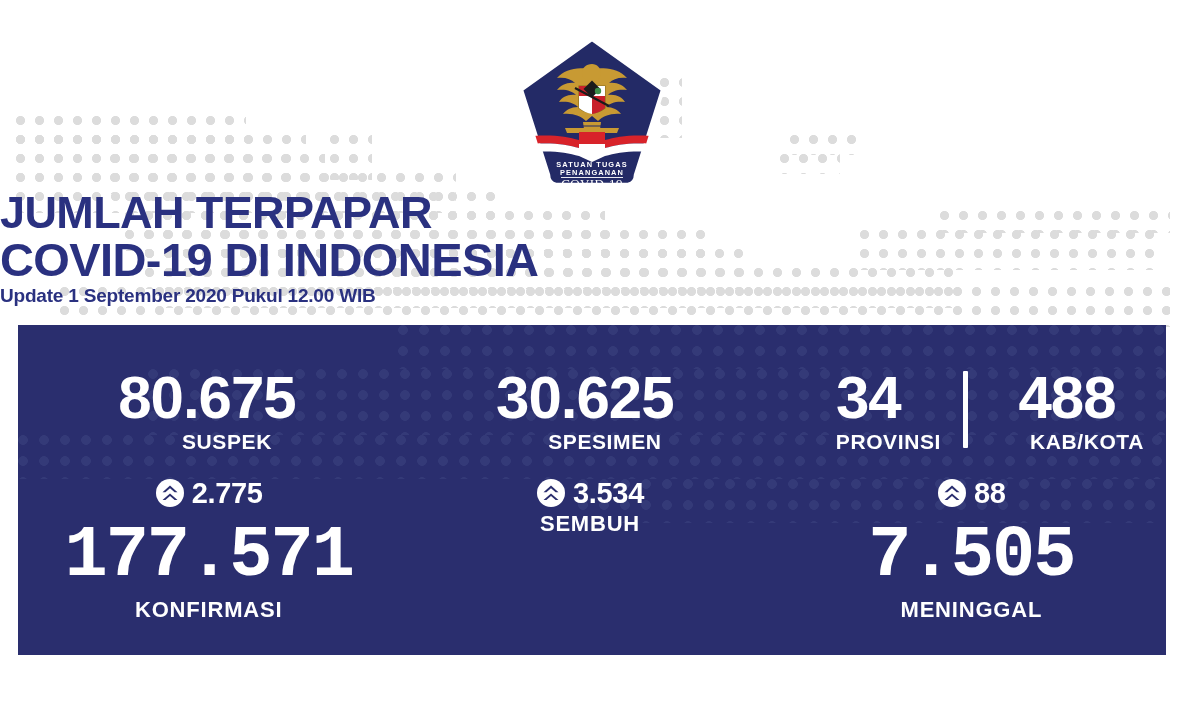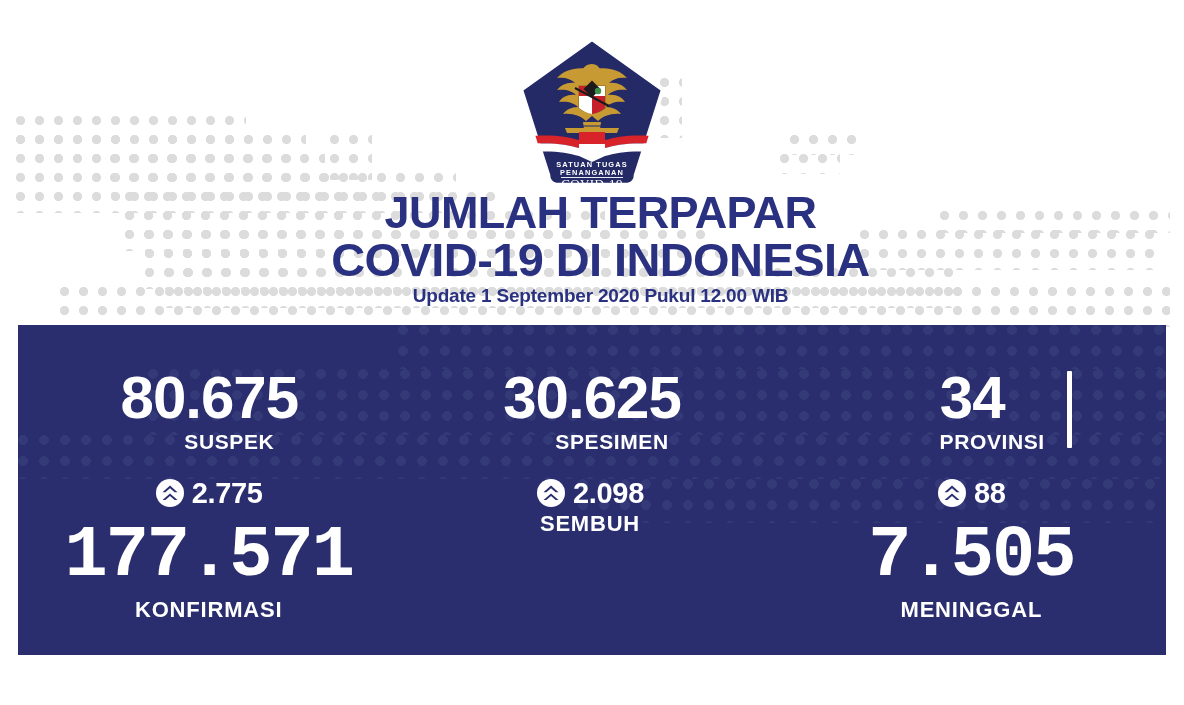--- a/index.html
+++ b/index.html
@@ -71,23 +71,22 @@
     transform:translateX(-50%);
     width:150px; height:155px;
     z-index:5;
   }
 
   
   .title-block {
     position:absolute;
     left:0; top:190px;
     width:1184px;
-    text-align:center;
+    text-align:left;
     z-index:4;
-    padding-left:17px;
   }
   .title-line {
     color:#2a3180;
     font-weight:bold;
     font-size:45px;
     line-height:45px;
     letter-spacing:-0.6px;
     white-space:nowrap;
   }
   .title-line.l2 { font-size:47px; line-height:50px; }
@@ -295,20 +294,24 @@
         <div class="lbl-sm">SPESIMEN</div>
       </div>
 
       <div class="cell">
         <div class="pair">
           <div class="pair-part">
             <div class="num-md">34</div>
             <div class="lbl-sm">PROVINSI</div>
           </div>
           <div class="pair-div"></div>
+          <div class="pair-part">
+            <div class="num-md">488</div>
+            <div class="lbl-sm">KAB/KOTA</div>
+          </div>
         </div>
       </div>
 
     </div>
 
     <div class="row-bottom">
 
       <div class="cell">
         <div class="delta">
           <svg class="delta-icon" viewBox="0 0 30 30">
@@ -322,21 +325,21 @@
         <div class="lbl-lg">KONFIRMASI</div>
       </div>
 
       <div class="cell">
         <div class="delta">
           <svg class="delta-icon" viewBox="0 0 30 30">
             <circle cx="15" cy="15" r="14" fill="#ffffff"></circle>
             <path d="M7.5 14.2 L15 7.6 L22.5 14.2 L19.6 14.2 L15 10.2 L10.4 14.2 Z" fill="#2a2e6e"></path>
             <path d="M7.5 22.0 L15 15.4 L22.5 22.0 L19.6 22.0 L15 18.0 L10.4 22.0 Z" fill="#2a2e6e"></path>
           </svg>
-          <span class="delta-num">2.098</span>
+          <span class="delta-num">3.534</span>
         </div>
         <div class="lbl-lg">SEMBUH</div>
       </div>
 
       <div class="cell">
         <div class="delta">
           <svg class="delta-icon" viewBox="0 0 30 30">
             <circle cx="15" cy="15" r="14" fill="#ffffff"></circle>
             <path d="M7.5 14.2 L15 7.6 L22.5 14.2 L19.6 14.2 L15 10.2 L10.4 14.2 Z" fill="#2a2e6e"></path>
             <path d="M7.5 22.0 L15 15.4 L22.5 22.0 L19.6 22.0 L15 18.0 L10.4 22.0 Z" fill="#2a2e6e"></path>

